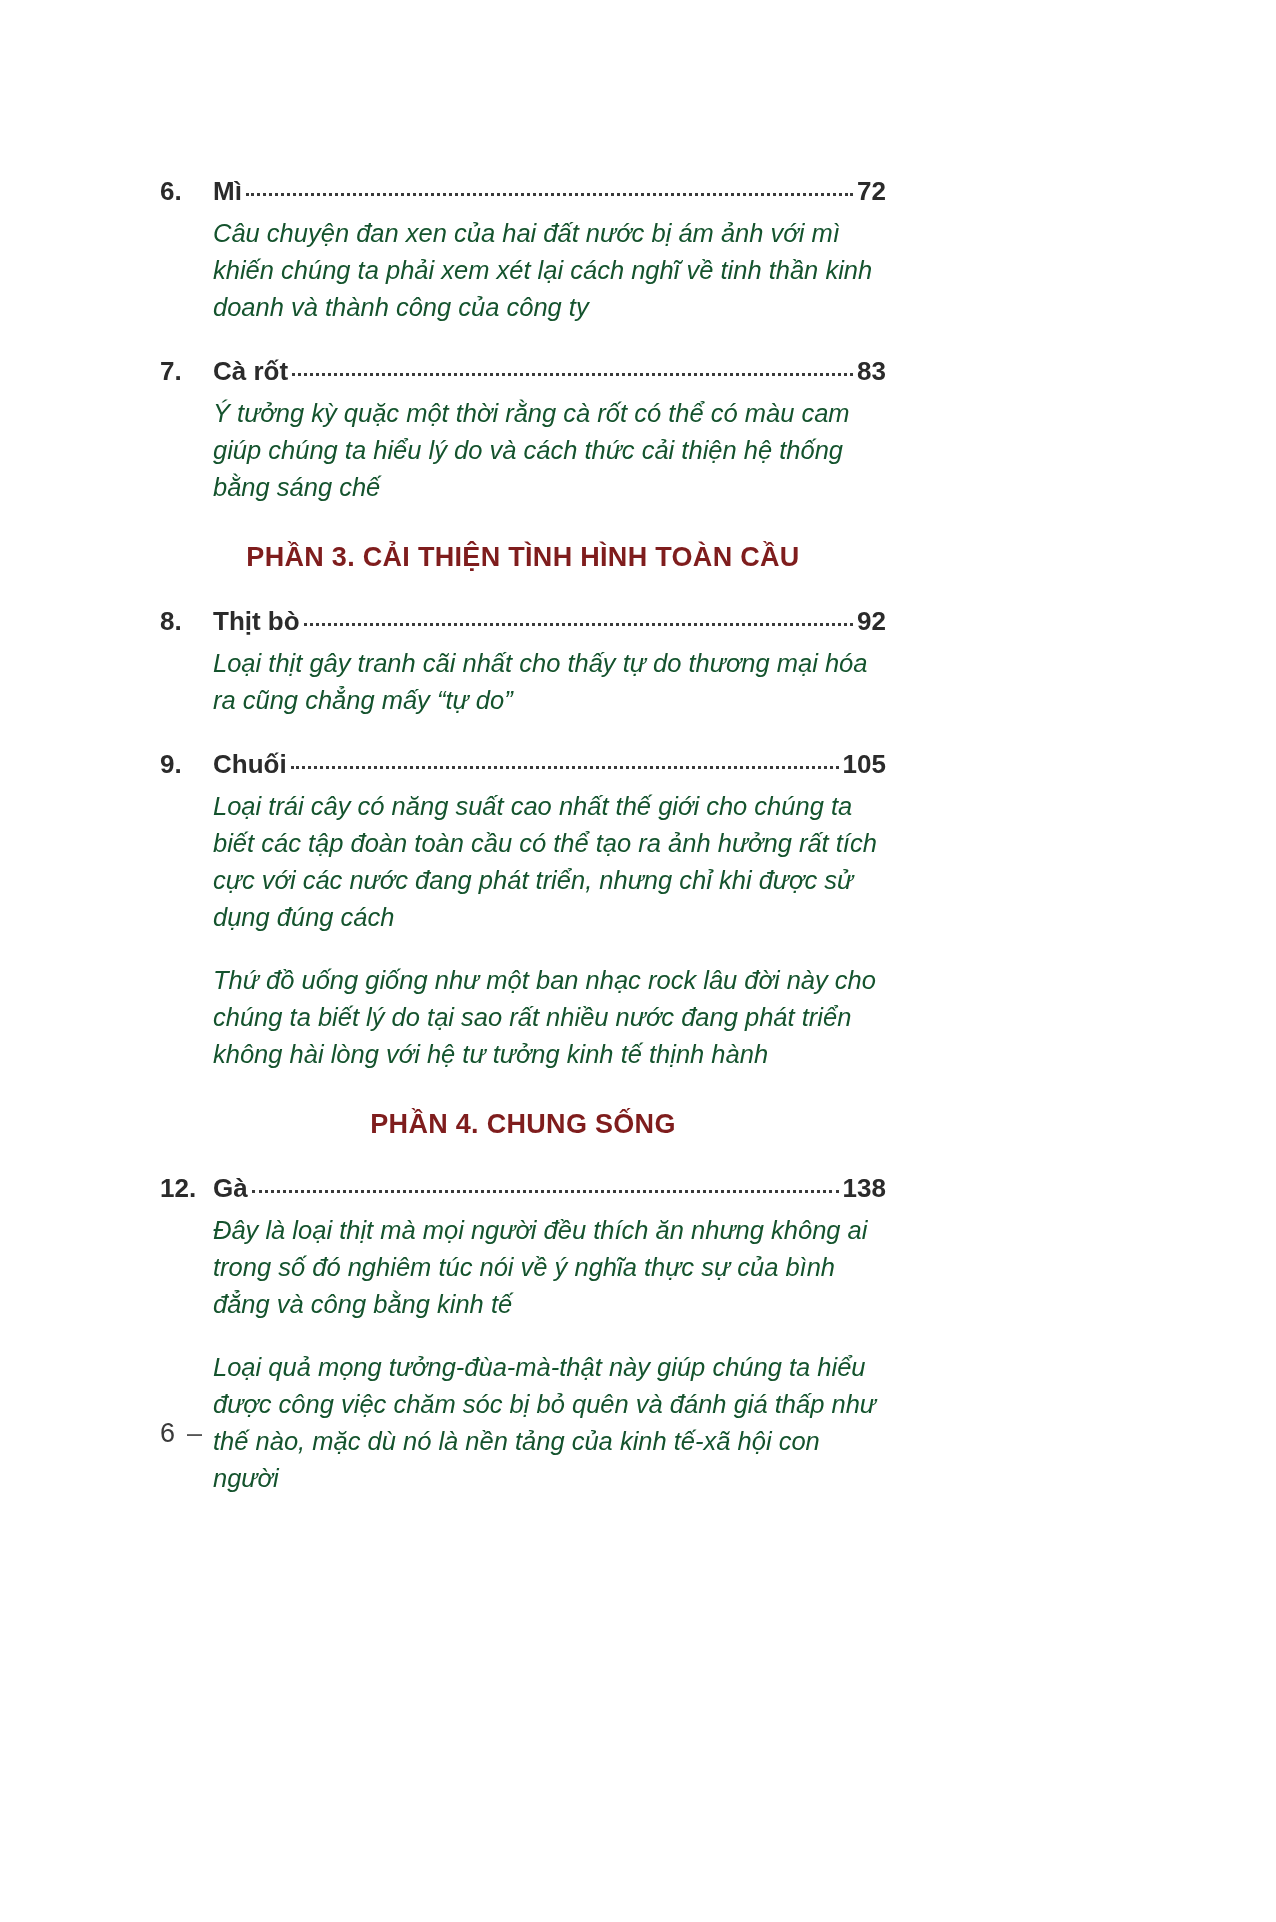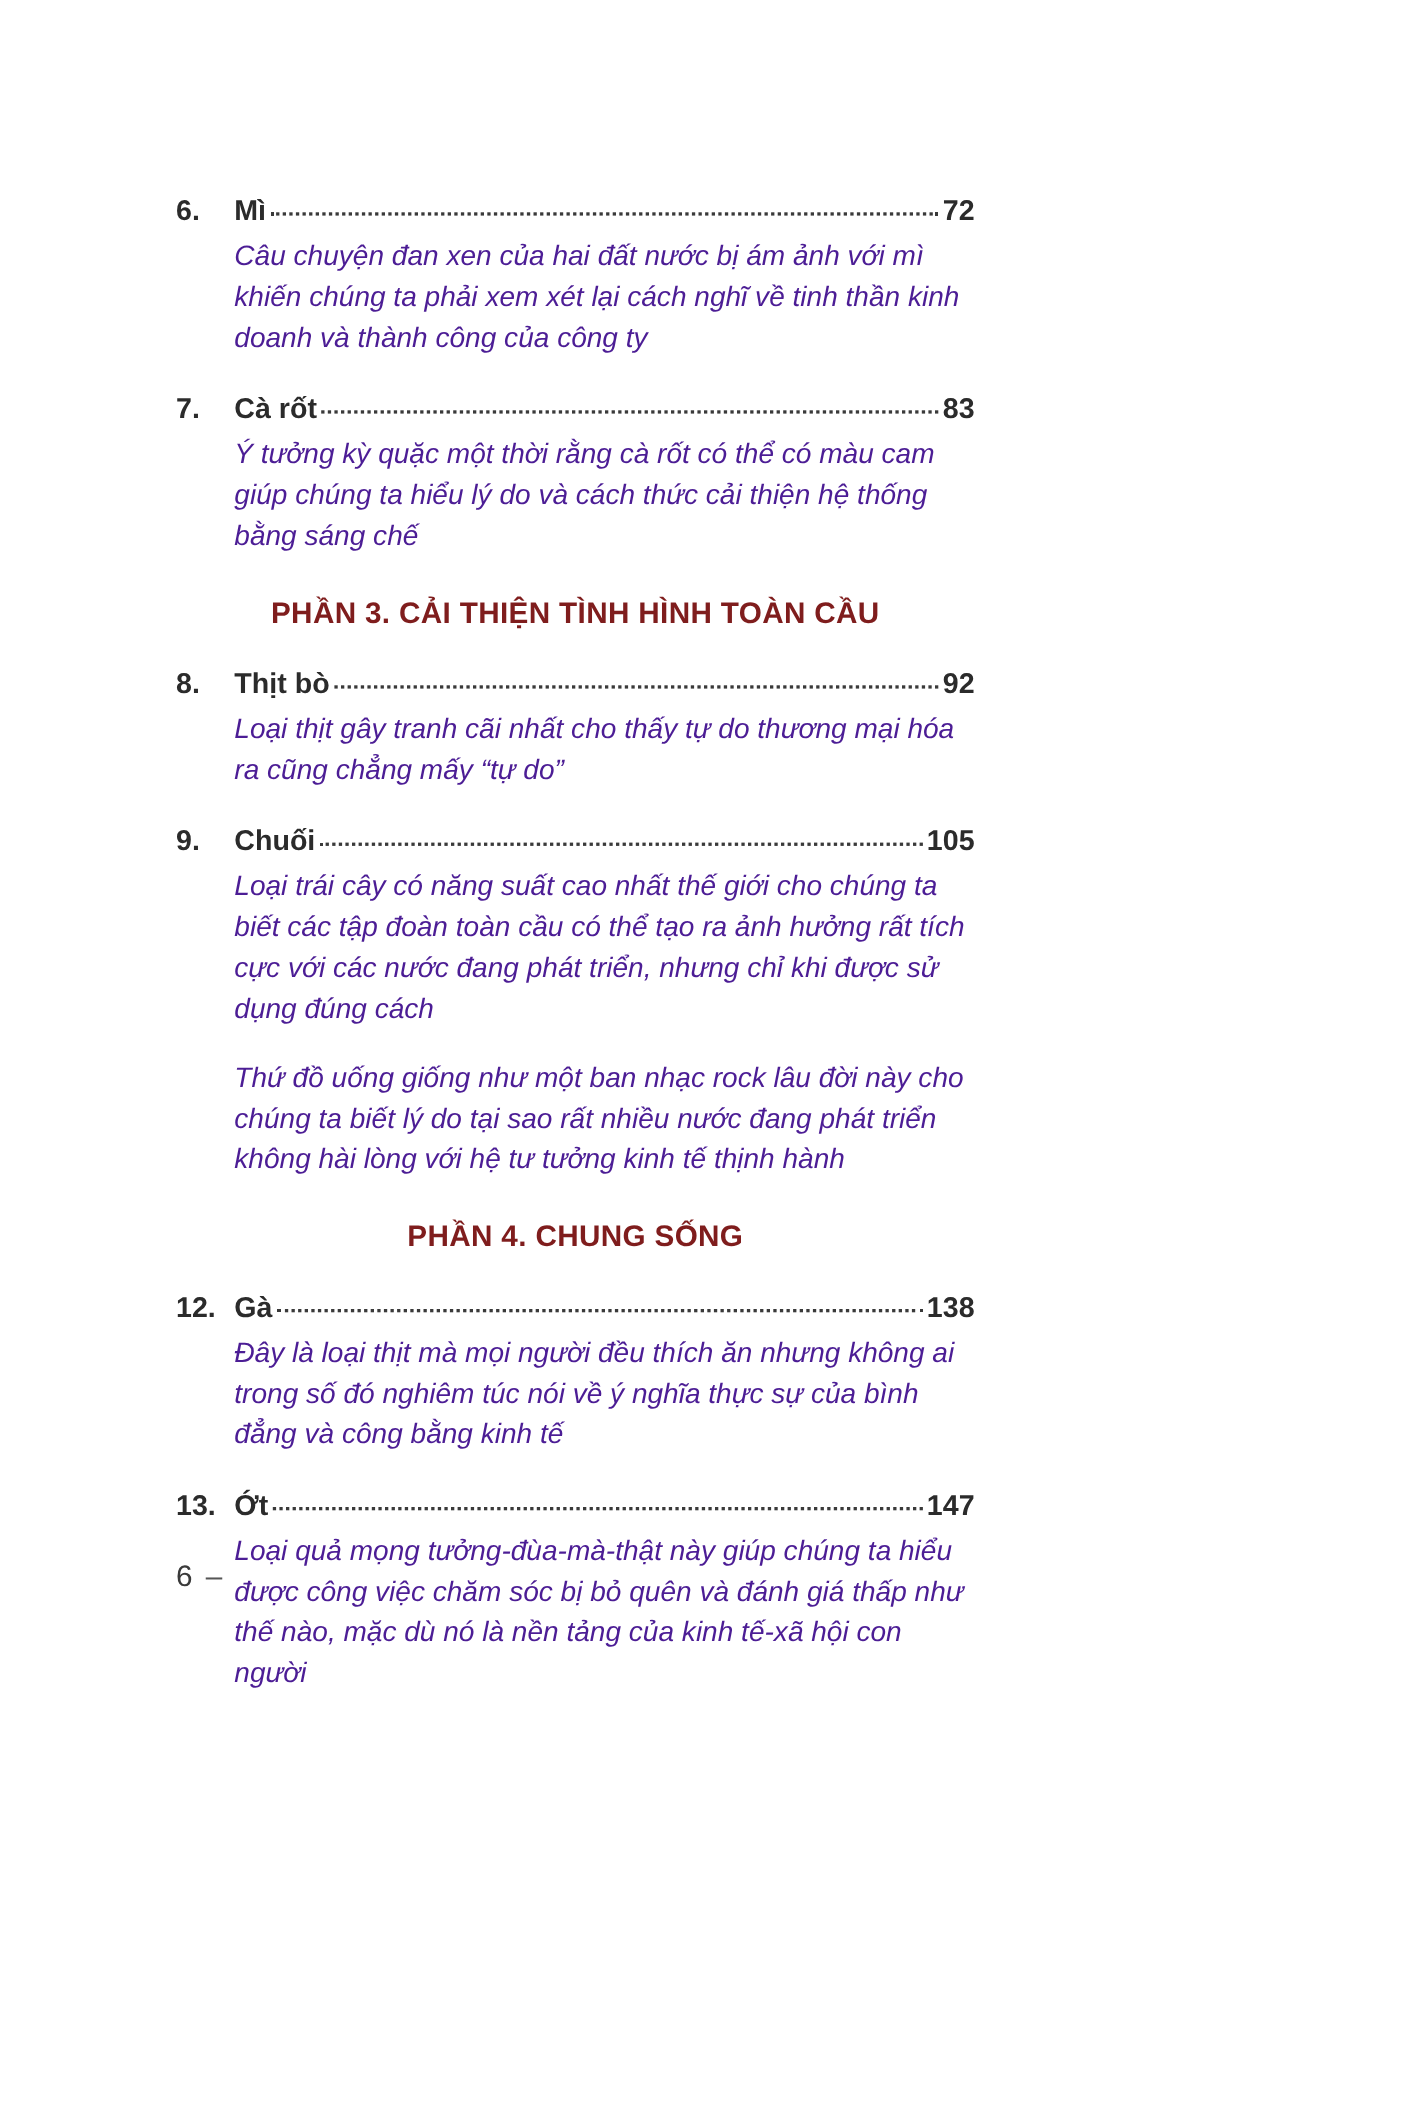--- a/index.html
+++ b/index.html
@@ -51,21 +51,21 @@
     white-space: nowrap;
     text-align: right;
   }
   .entry-desc {
     margin-left: 53px;
     margin-top: 5px;
     font-style: italic;
     font-weight: normal;
     font-size: 25.5px;
     line-height: 37px;
-    color: #4c1d95;
+    color: #14532d;
   }
   .section-heading {
     text-align: center;
     font-weight: bold;
     font-size: 27px;
     line-height: 34px;
     color: #7f1d1d;
     margin: 34px 0 28px 0;
     letter-spacing: 0.3px;
   }
@@ -131,26 +131,20 @@
     <div class="entry">
       <div class="entry-row">
         <span class="entry-num">12.</span>
         <span class="entry-title">Gà</span>
         <span class="leader"></span>
         <span class="entry-page">138</span>
       </div>
       <div class="entry-desc">Đây là loại thịt mà mọi người đều thích ăn nhưng không ai trong số đó nghiêm túc nói về ý nghĩa thực sự của bình đẳng và công bằng kinh tế</div>
     </div>
     <div class="entry">
-      <div class="entry-row">
-        <span class="entry-num">13.</span>
-        <span class="entry-title">Ớt</span>
-        <span class="leader"></span>
-        <span class="entry-page">147</span>
-      </div>
       <div class="entry-desc">Loại quả mọng tưởng-đùa-mà-thật này giúp chúng ta hiểu được công việc chăm sóc bị bỏ quên và đánh giá thấp như thế nào, mặc dù nó là nền tảng của kinh tế-xã hội con người</div>
     </div>
   </div>
 
 <div class="footer">
   <span>6</span>
   <span class="dash">–</span>
 </div>
 
 </body></html>

